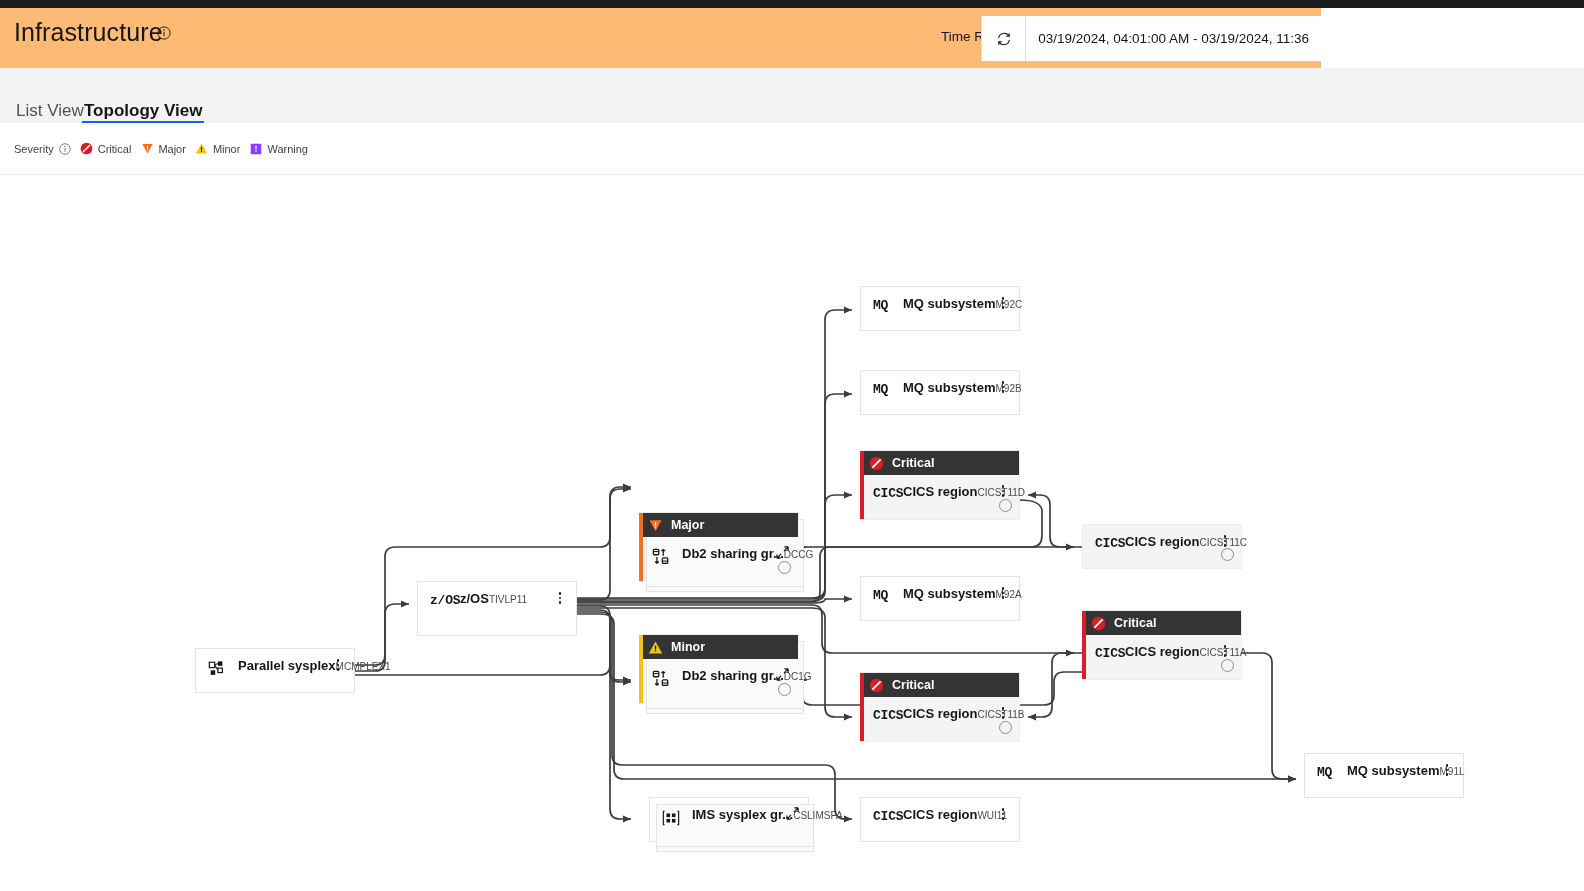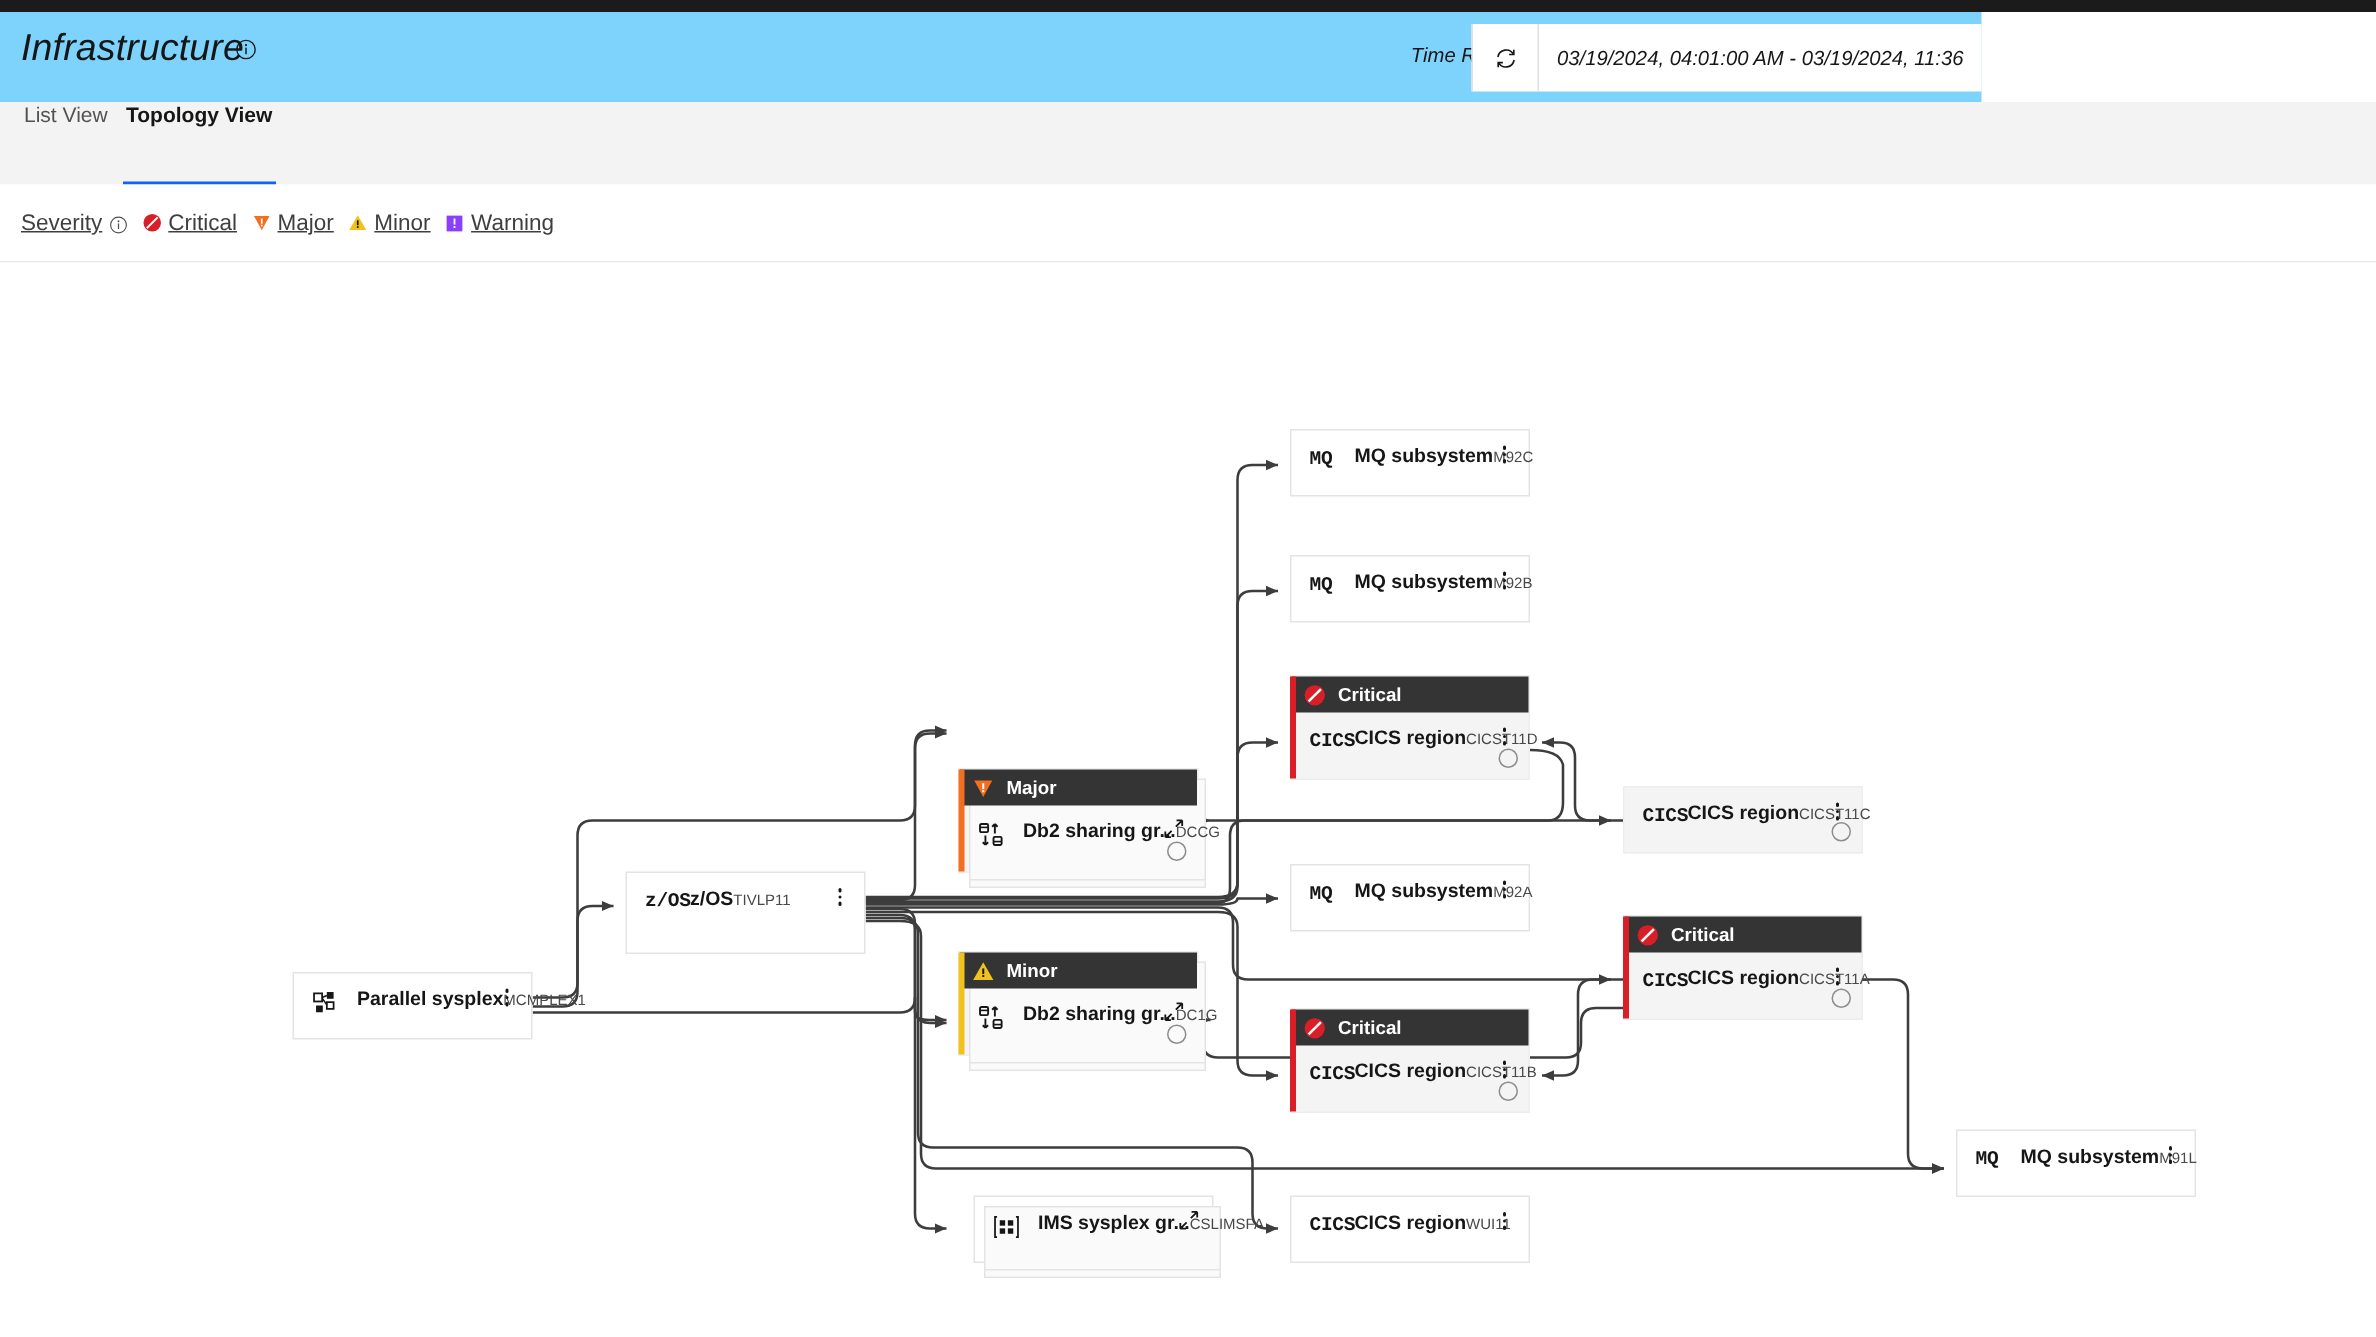--- a/index.html
+++ b/index.html
@@ -13,22 +13,21 @@
 
   
   .topstrip {
     position: absolute; left:0; top:0; width:1584px; height:8px;
     background:#1b1b1b;
   }
 
   
   .header {
     position:absolute; left:0; top:8px; width:1321px; height:60px;
-    background:#7dd3fc;
-    font-style:italic;
+    background:#fdba74;
   }
   .page-title {
     position:absolute; left:14px; top:10px;
     font-size:25px; font-weight:400; color:#161616;
     letter-spacing:.1px;
   }
   .info-icon {
     position:absolute; left:157px; top:18px;
     width:14px; height:14px;
   }
@@ -52,35 +51,35 @@
     overflow:hidden;
   }
 
   
   .tabs {
     position:absolute; left:0; top:68px; width:1584px; height:55px;
     background:#f3f3f3;
   }
   .tab {
     position:absolute; top:0; height:55px;
-    display:flex; align-items:flex-start;
-    font-size:14px; color:#525252;
+    display:flex; align-items:flex-end;
+    font-size:17px; color:#525252;
     padding:0 2px; cursor:pointer;
     border-bottom:2px solid transparent;
   }
   .tab.sel { color:#161616; font-weight:700; border-bottom:2px solid #0f62fe; }
   #tab0 { left:14px; }
   #tab1 { left:82px; }
 
   
   .legend {
     position:absolute; left:0; top:123px; width:1584px; height:52px;
     background:#ffffff; border-bottom:1px solid #e8e8e4;
     display:flex; align-items:center; padding-left:14px;
-    font-size:15px; color:#3f3f3f;text-decoration:underline;
+    font-size:11px; color:#3f3f3f;
   }
   .legend-title { margin-right:5px; }
   .legend-info { width:12px;height:12px;margin-right:9px; }
   .lg-item { display:flex; align-items:center; margin-right:9px; }
   .lg-item .gl { width:14px; height:14px; margin-right:4px;
                  display:flex; align-items:center; justify-content:center; }
 
   
   .canvas { position:absolute; left:0; top:175px; width:1584px; height:716px;
             background:#ffffff; overflow:hidden; }

